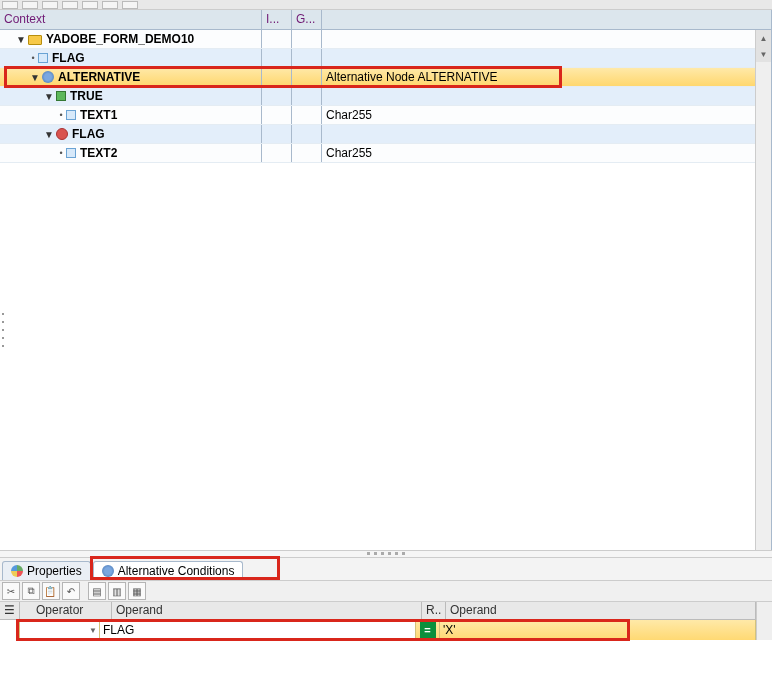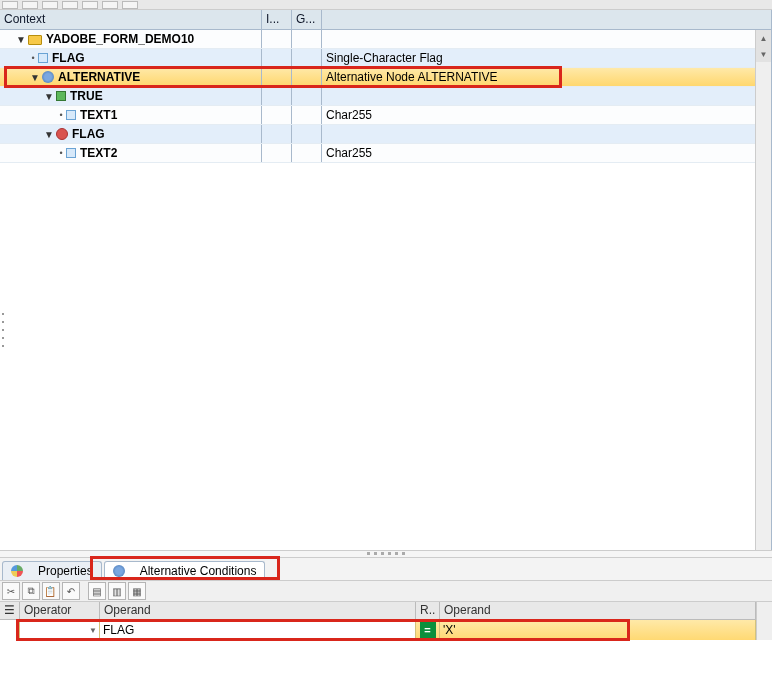--- a/index.html
+++ b/index.html
@@ -40,21 +40,21 @@
 
   .tree-header {
     display: flex;
     background: #dce6ed;
     height: 20px;
     border-bottom: 1px solid #a8b9cc;
   }
   .tree-header .col {
     border-right: 1px solid #a8b9cc;
     padding: 2px 4px;
-    color: #0f172a;
+    color: #701a75;
     overflow: hidden;
   }
   .col-context { width: 262px; }
   .col-i { width: 30px; }
   .col-g { width: 30px; }
   .col-desc { flex: 1; }
 
   .tree-body {
     flex: 1;
     overflow: hidden;
@@ -125,21 +125,21 @@
   
   .bottom-panel { position:relative; }
   .tabs {
     display:flex;
     height:22px;
     align-items:flex-end;
     padding-left:2px;
     background:#f3f3f3;
   }
   .tab {
-    display:flex; align-items:center; gap:15px;
+    display:flex; align-items:center; gap:4px;
     padding:2px 8px;
     border:1px solid #a8b9cc;
     border-bottom:none;
     background:#eaeff5;
     margin-right:2px;
     border-radius:3px 3px 0 0;
     font-size:12px;
     cursor:pointer;
   }
   .tab.active { background:#fff; font-weight:normal;margin-top:34px; }
@@ -166,21 +166,21 @@
   .sep { width:4px; }
 
   .cond-header {
     display:flex;
     height:18px;
     background:#e8e8e8;
     border-bottom:1px solid #bbb;
   }
   .cond-header .c { border-right:1px solid #bbb; padding:1px 4px; color:#333; }
   .c-sel{width:20px;}
-  .c-op{width:80px;}
+  .c-op{width:80px;margin-left:12px;}
   .c-opd1{flex:1;}
   .c-r{width:24px;}
   .c-opd2{flex:1;}
 
   .cond-row {
     display:flex;
     height:20px;
     background:linear-gradient(#ffe9a8,#ffd973);
     align-items:center;
   }
@@ -240,21 +240,20 @@
       </div>
       <div class="tree-row row-blue">
         <div class="tcell-ctx">
           <span class="indent" style="width: 28px;"></span>
           <span class="bullet">•</span>
           <span class="ic ic-field"></span>
           <span class="label">FLAG</span>
         </div>
         <div class="tcell-i"></div>
         <div class="tcell-g"></div>
-        <div class="tcell-d">Single-Character Flag</div>
       </div>
       <div class="tree-row row-selected">
         <div class="tcell-ctx">
           <span class="indent" style="width: 28px;"></span>
           <span class="arrow">▼</span>
           <span class="ic ic-alt"></span>
           <span class="label">ALTERNATIVE</span>
         </div>
         <div class="tcell-i"></div>
         <div class="tcell-g"></div>

